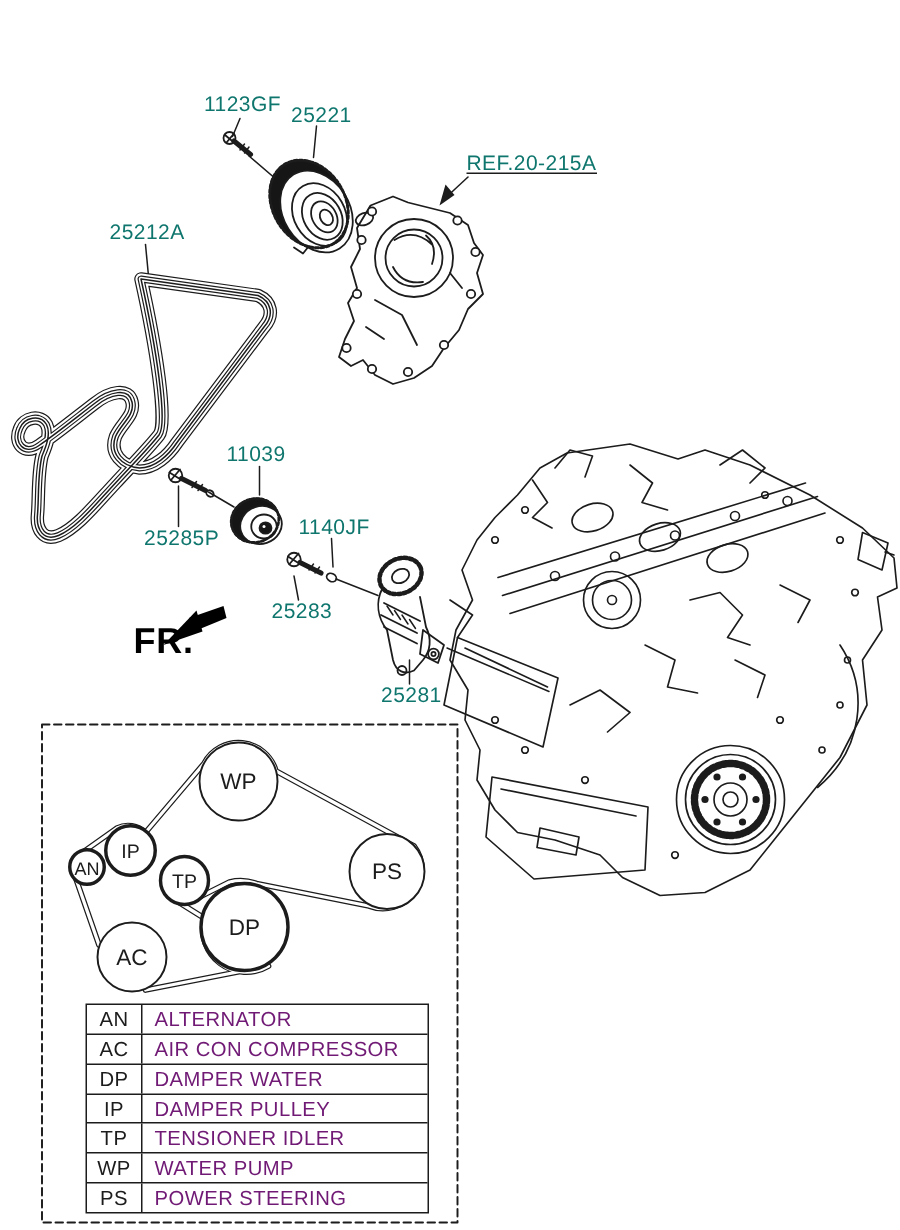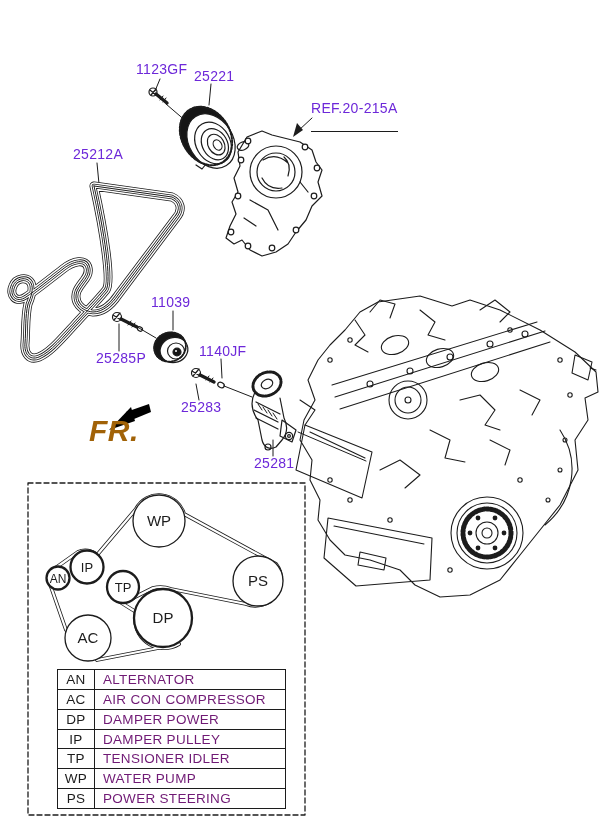--- a/index.html
+++ b/index.html
@@ -2,27 +2,27 @@
 <html><head>
 <meta charset="utf-8">
 <style>
   html,body{margin:0;padding:0;background:#e8e8e8;}
   .canvas{
     position:relative;width:600px;height:820px;background:#ffffff;
     font-family:"Liberation Sans", sans-serif;overflow:hidden;
   }
   .canvas svg{position:absolute;left:0;top:0;}
   .part-label{
-    position:absolute;font-size:14px;color:#6d28d9;letter-spacing:.3px;
+    position:absolute;font-size:14px;color:#0f766e;letter-spacing:.3px;
     white-space:nowrap;line-height:1;
   }
-  .ref-label{border-bottom:1.4px solid #1c1c1c;padding-bottom:16px;}
+  .ref-label{border-bottom:1.4px solid #1c1c1c;padding-bottom:0;}
   .fr-label{
-    position:absolute;left:89px;top:416px;font-size:30px;font-weight:bold;
-    color:#a16207;letter-spacing:.5px;line-height:1;font-style:italic;
+    position:absolute;left:89px;top:416px;font-size:24px;font-weight:bold;
+    color:#000000;letter-spacing:.5px;line-height:1;
   }
   .legend{
     position:absolute;left:57px;top:669px;width:229px;height:140px;
     border:1.5px solid #1c1c1c;display:flex;flex-direction:column;
     box-sizing:border-box;background:#fff;
   }
   .legend-row{flex:1;display:flex;border-bottom:1px solid #1c1c1c;}
   .legend-row:last-child{border-bottom:none;}
   .legend-code{
     width:36px;border-right:1px solid #1c1c1c;display:flex;align-items:center;
@@ -300,21 +300,21 @@
   <div class="legend-row">
     <div class="legend-code">AN</div>
     <div class="legend-name">ALTERNATOR</div>
   </div>
   <div class="legend-row">
     <div class="legend-code">AC</div>
     <div class="legend-name">AIR CON COMPRESSOR</div>
   </div>
   <div class="legend-row">
     <div class="legend-code">DP</div>
-    <div class="legend-name">DAMPER POWER</div>
+    <div class="legend-name">DAMPER WATER</div>
   </div>
   <div class="legend-row">
     <div class="legend-code">IP</div>
     <div class="legend-name">DAMPER PULLEY</div>
   </div>
   <div class="legend-row">
     <div class="legend-code">TP</div>
     <div class="legend-name">TENSIONER IDLER</div>
   </div>
   <div class="legend-row">

